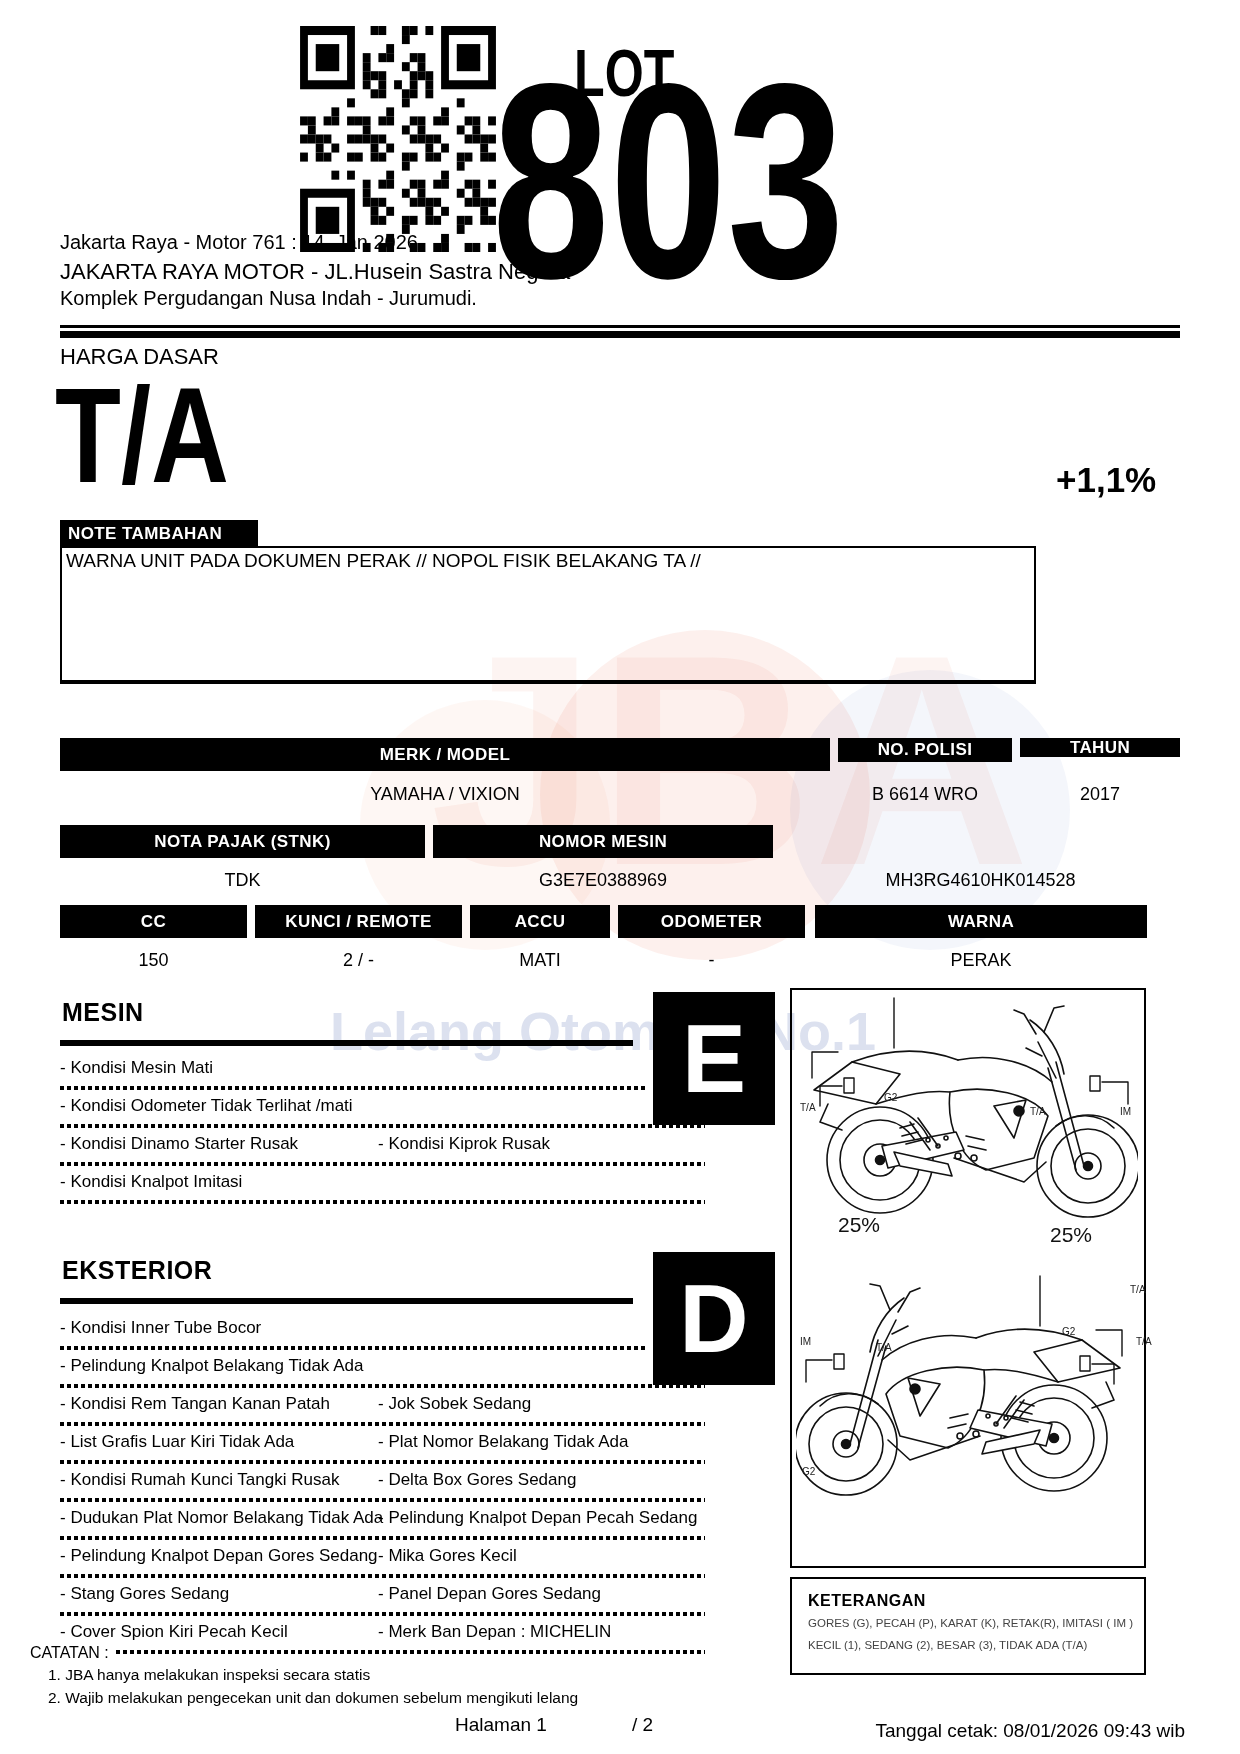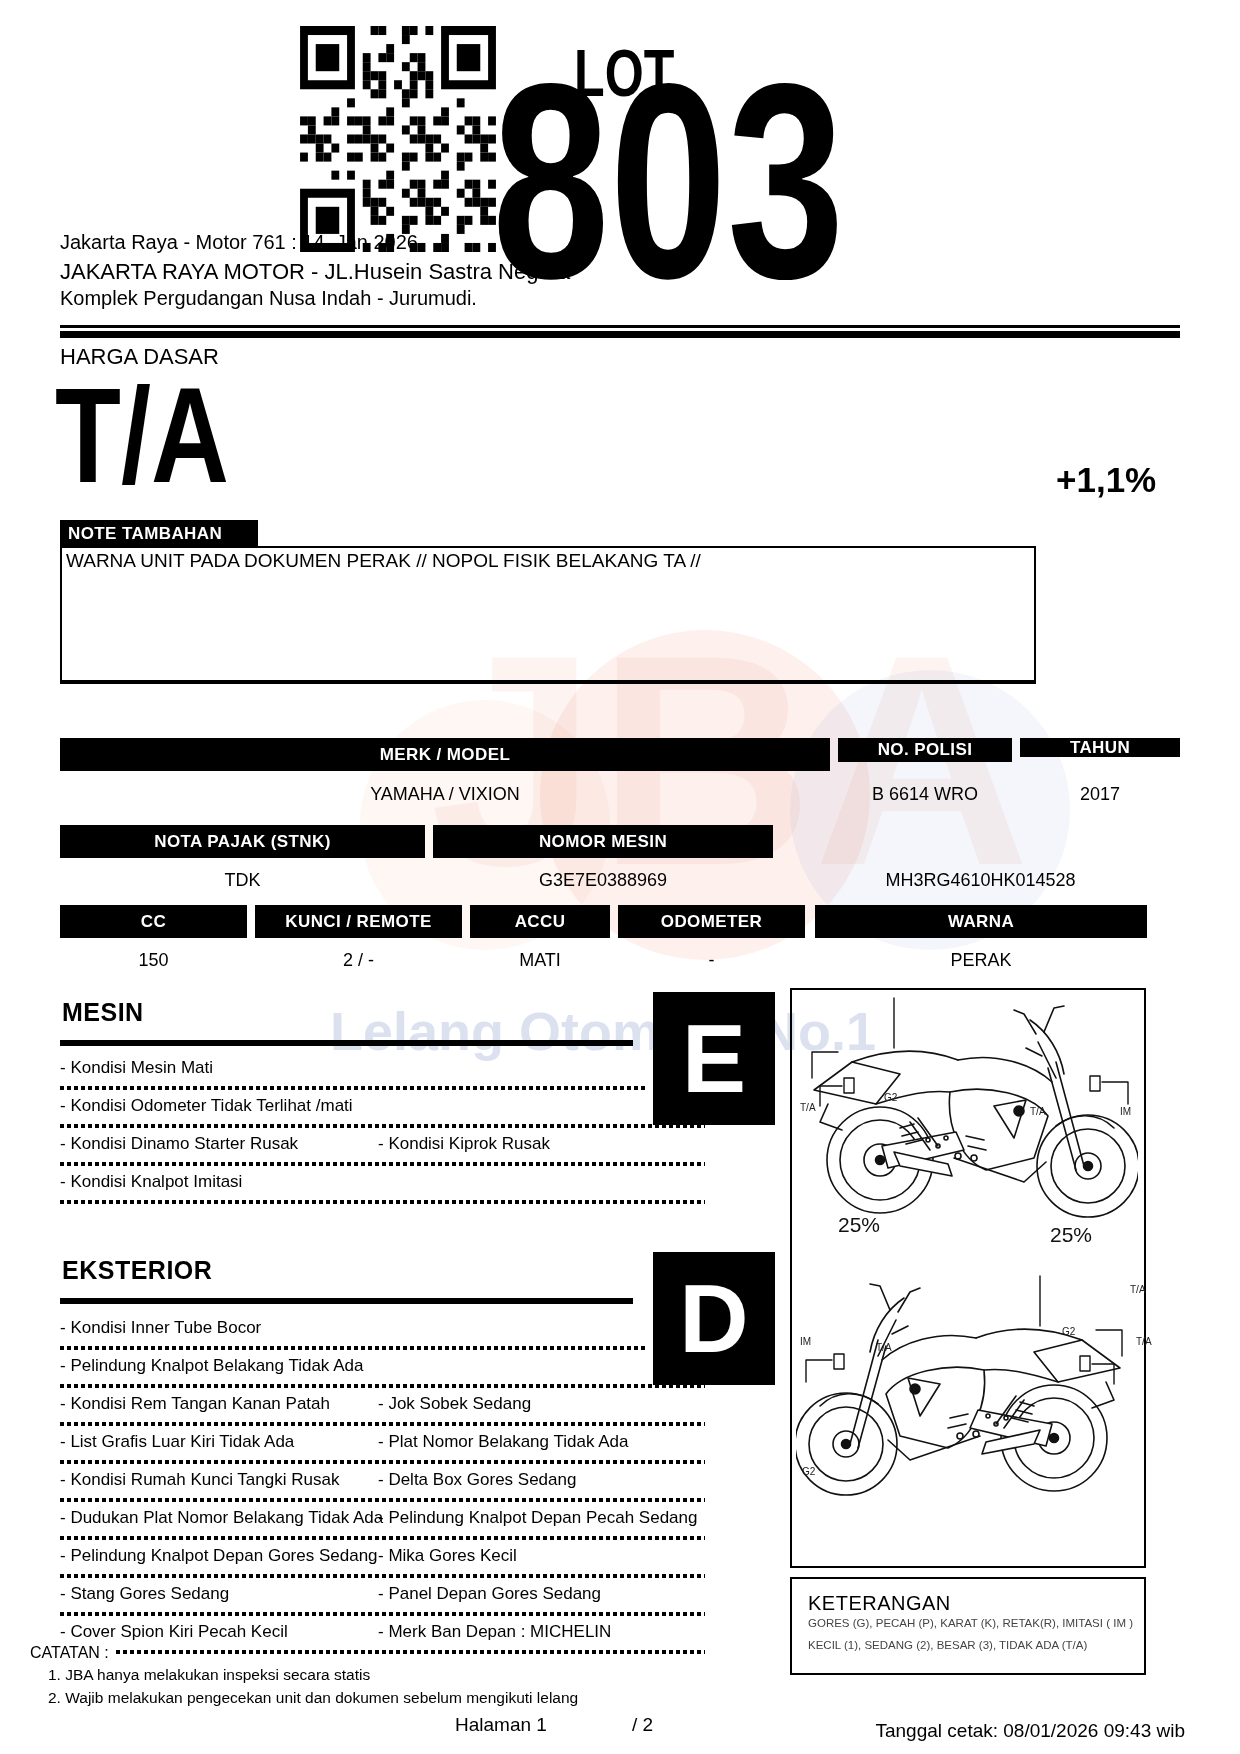--- a/index.html
+++ b/index.html
@@ -358,21 +358,21 @@
   <div class="abs pct" style="left:1050px;top:1223px;">25%</div>
 
   <div class="abs diaglabel" style="left:1130px;top:1284px;">T/A</div>
   <div class="abs diaglabel" style="left:800px;top:1336px;">IM</div>
   <div class="abs diaglabel" style="left:876px;top:1342px;">T/A</div>
   <div class="abs diaglabel" style="left:1062px;top:1326px;">G2</div>
   <div class="abs diaglabel" style="left:1136px;top:1336px;">T/A</div>
   <div class="abs diaglabel" style="left:802px;top:1466px;">G2</div>
 
   <div class="abs" style="left:790px;top:1577px;width:356px;height:98px;border:2px solid #000;box-sizing:border-box;"></div>
-  <div class="abs" style="left:808px;top:1592px;font-size:20px;font-weight:normal;letter-spacing:.5px;">KETERANGAN</div>
+  <div class="abs" style="left:808px;top:1592px;font-size:16px;font-weight:bold;letter-spacing:.5px;">KETERANGAN</div>
   <div class="abs" style="left:808px;top:1617px;font-size:11.5px;color:#444;white-space:nowrap;">GORES (G), PECAH (P), KARAT (K), RETAK(R), IMITASI ( IM )</div>
   <div class="abs" style="left:808px;top:1639px;font-size:11.5px;color:#444;white-space:nowrap;">KECIL (1), SEDANG (2), BESAR (3), TIDAK ADA (T/A)</div>
 
   <div class="abs" style="left:30px;top:1644px;font-size:16px;background:#fff;padding-right:4px;">CATATAN :</div>
   <div class="abs" style="left:48px;top:1666px;font-size:15.5px;">1. JBA hanya melakukan inspeksi secara statis</div>
   <div class="abs" style="left:48px;top:1689px;font-size:15.5px;">2. Wajib melakukan pengecekan unit dan dokumen sebelum mengikuti lelang</div>
 
   <div class="abs" style="left:455px;top:1714px;font-size:19px;">Halaman 1</div>
   <div class="abs" style="left:632px;top:1714px;font-size:19px;">/ 2</div>
   <div class="abs" style="left:860px;top:1720px;width:325px;font-size:19px;text-align:right;">Tanggal cetak: 08/01/2026 09:43 wib</div>

